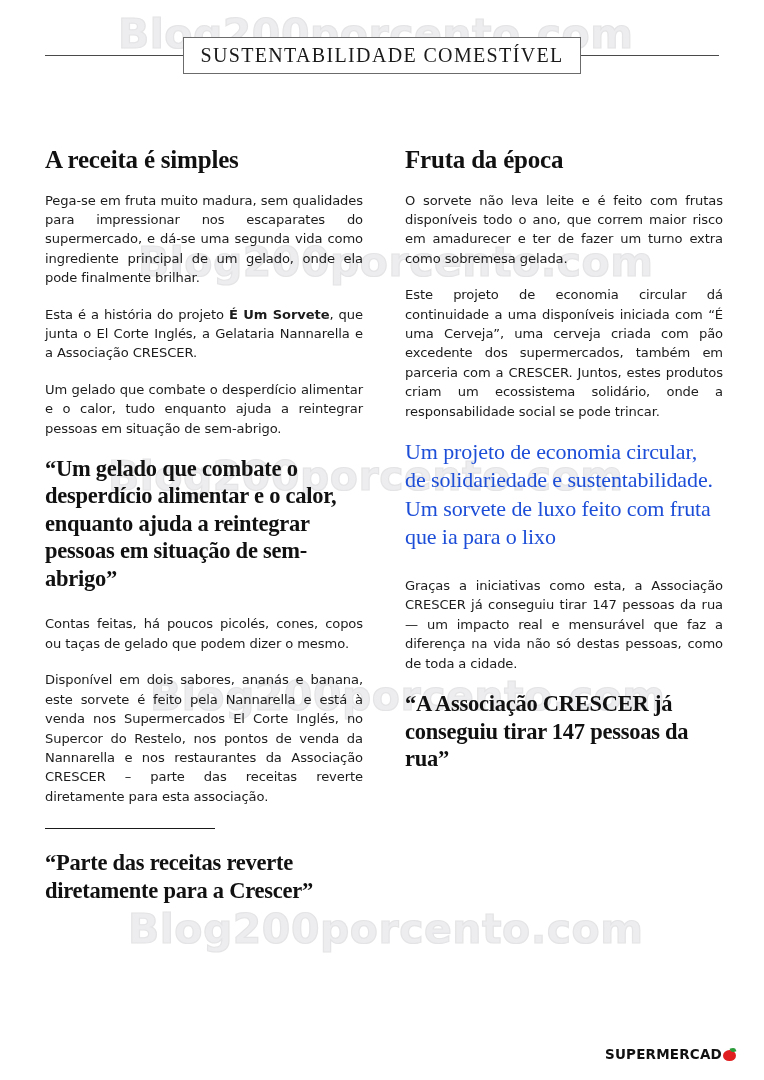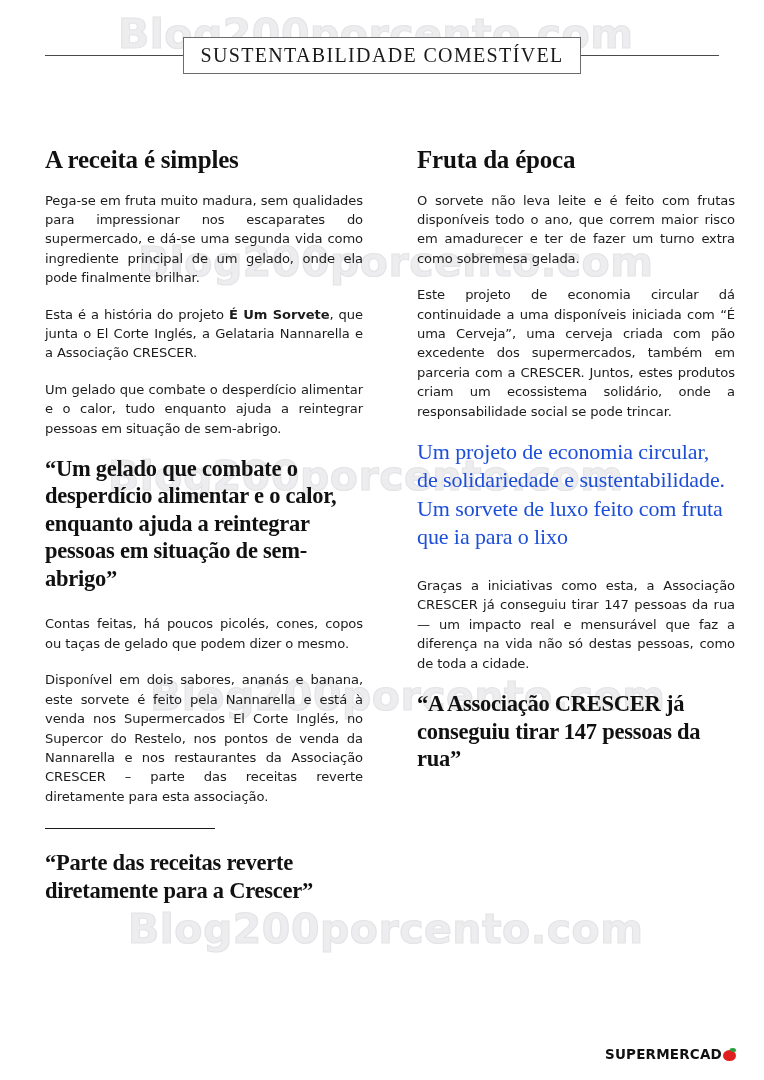--- a/index.html
+++ b/index.html
@@ -77,21 +77,21 @@
   }
 
   
   #content {
     position: absolute;
     top: 146px;
     left: 0;
     width: 608px;
     z-index: 2;
     display: flex;
-    gap: 16px;
+    gap: 4px;
   }
   .column {
     width: 318px;
     flex: 0 0 318px;
   }
   .column.left  { margin-left: 45px; }
   .column.right { margin-left: 38px; }
 
   
   h2.section-heading {

